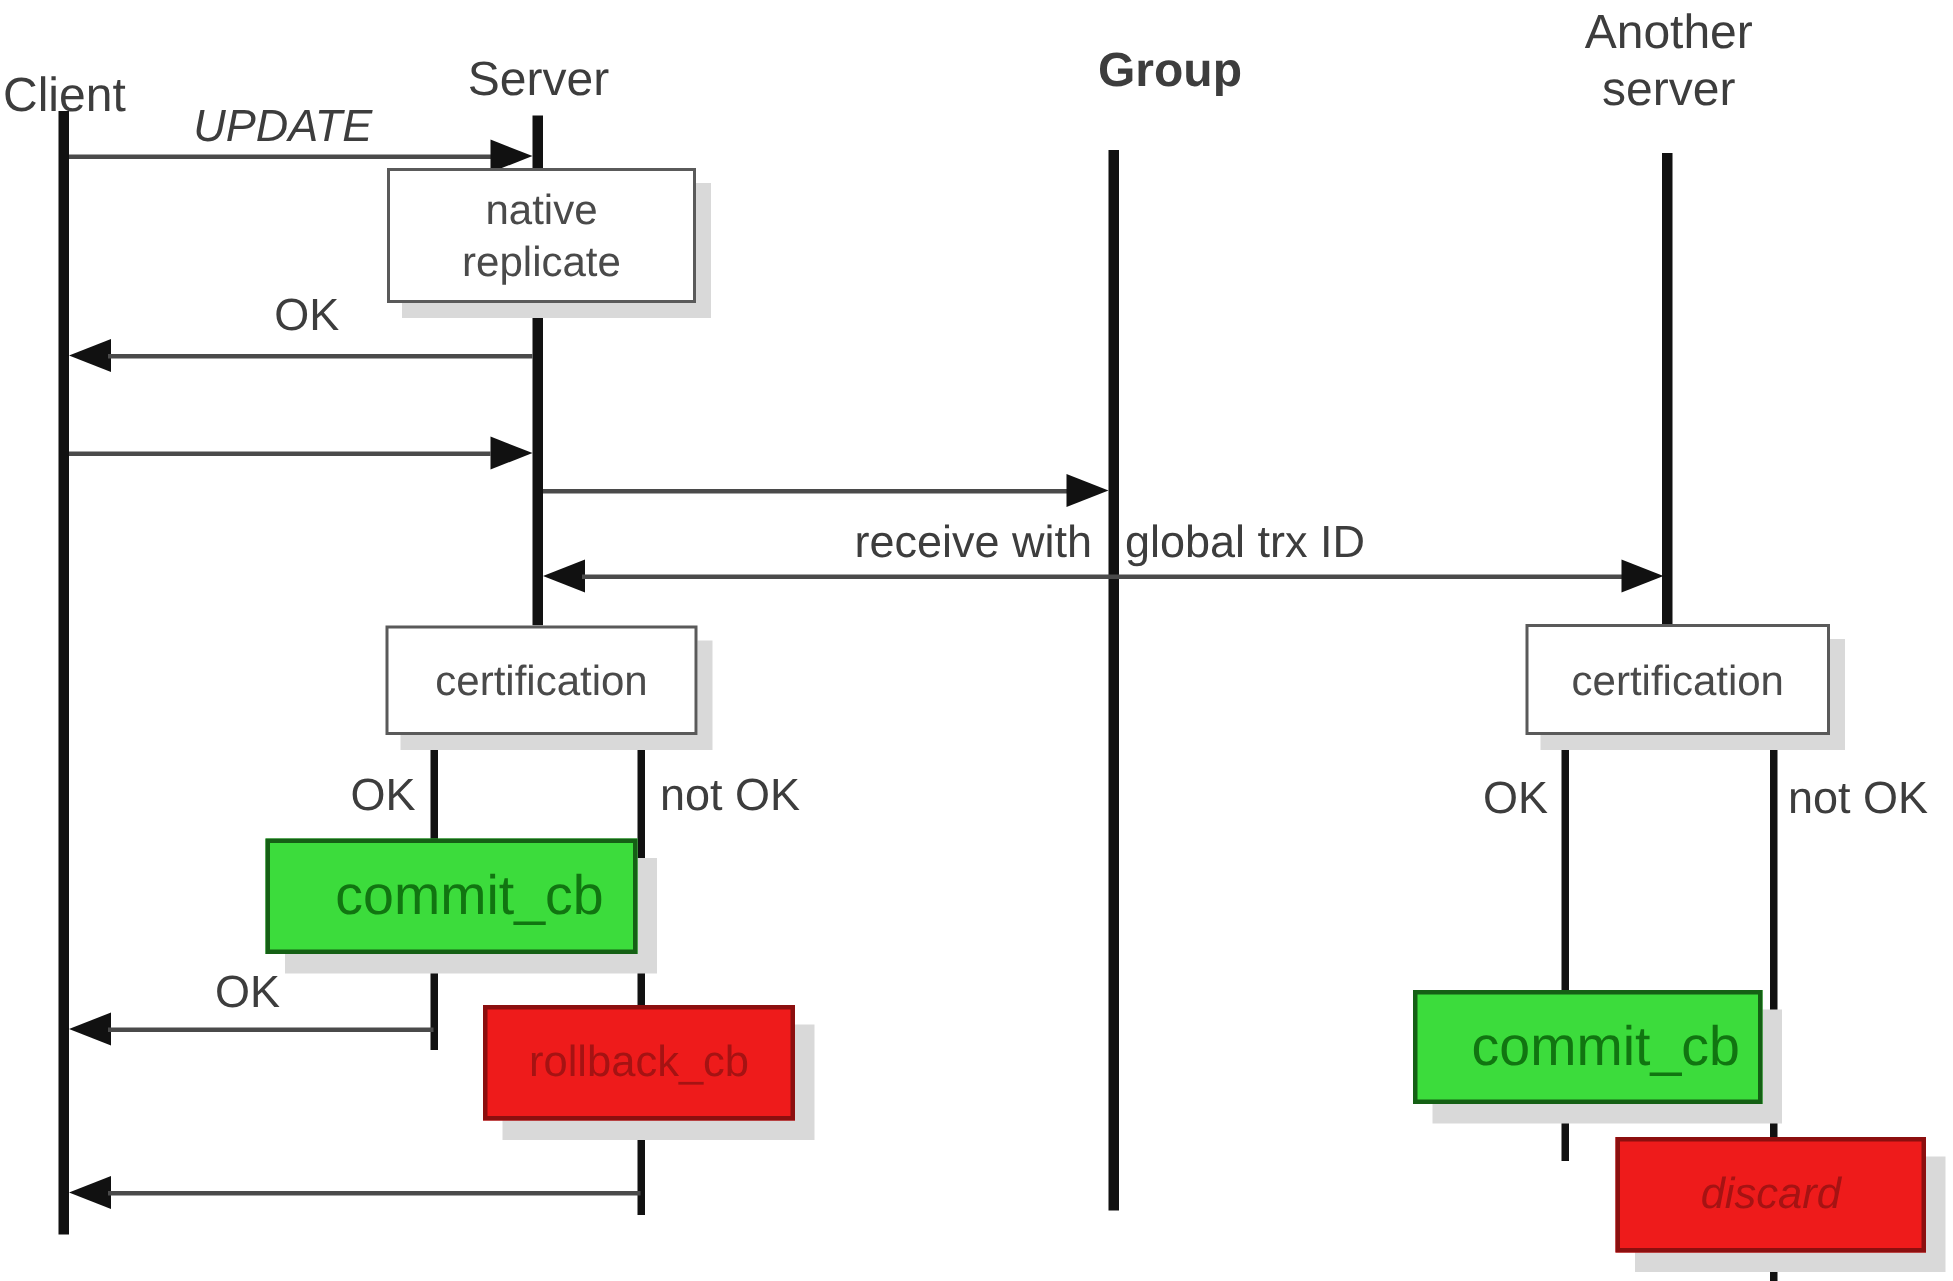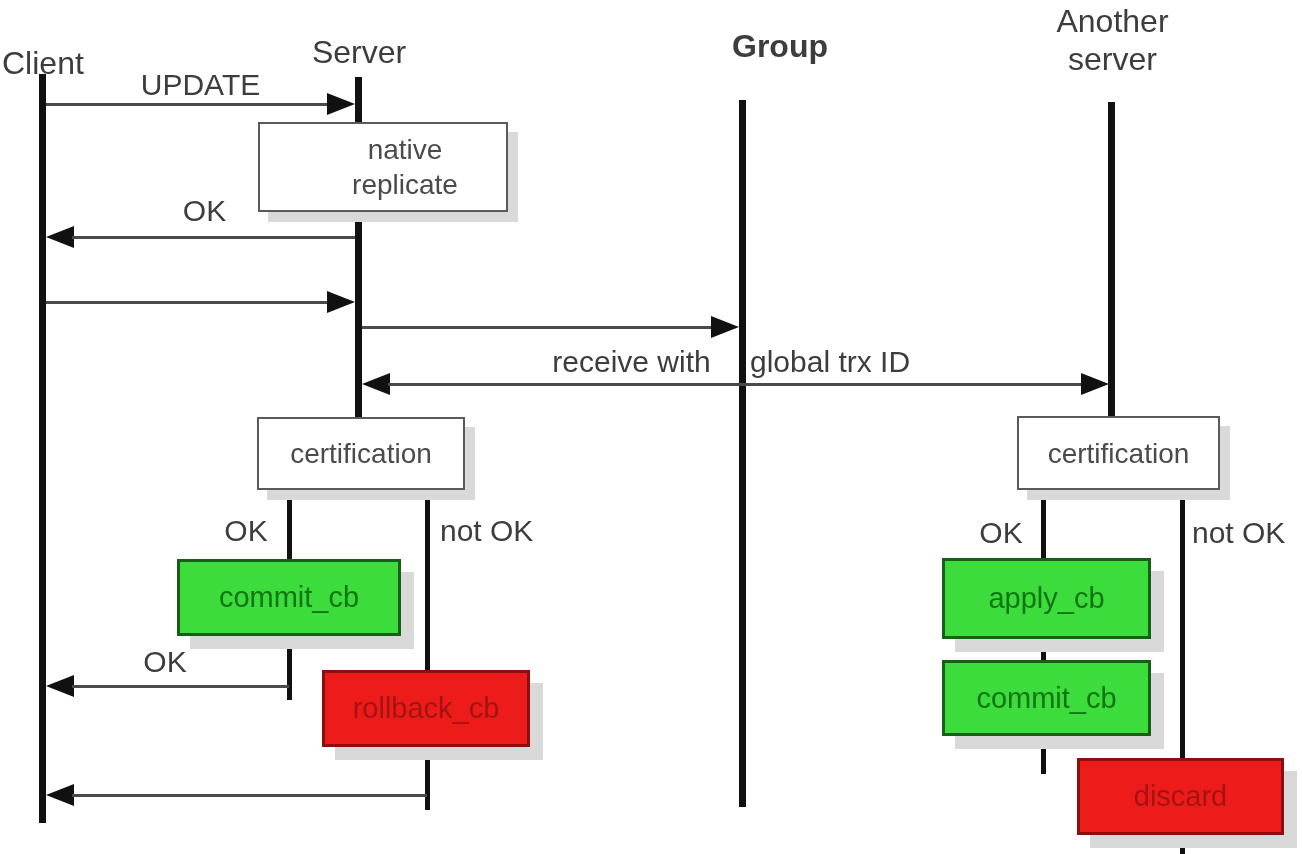--- a/index.html
+++ b/index.html
@@ -9,37 +9,37 @@
     --line:#4a4a4a; --lifeline:#111111; --label-text:#3d3d3d;
   }
   html,body{margin:0;padding:0;background:#ffffff;}
   .diagram{
     position:relative; width:1302px; height:854px; background:#ffffff;
     font-family:"Liberation Sans", sans-serif; color:var(--label-text);
     overflow:hidden;
   }
   .title{position:absolute; font-size:32px; color:var(--label-text); line-height:1.2;}
   .center{text-align:center;}
-  .right{text-align:center;}
+  .right{text-align:right;}
   .lifeline{position:absolute; background:var(--lifeline);}
   .branchline{position:absolute; width:5px; background:var(--lifeline);}
   .hline{position:absolute; height:3px; background:var(--line);}
   .arr{position:absolute; width:0; height:0; border-top:11px solid transparent; border-bottom:11px solid transparent;}
   .arr-right{border-left:28px solid var(--lifeline);}
   .arr-left{border-right:28px solid var(--lifeline);}
   .msg-label{position:absolute; font-size:30px; color:var(--label-text); white-space:nowrap;}
   .box{
     position:absolute; display:flex; align-items:center; justify-content:center;
     background:#ffffff; border:2px solid var(--white-box-border);
     box-shadow:10px 10px 0 var(--box-shadow);
     font-size:28px; color:#4a4a4a; text-align:center; line-height:1.25;
   }
   .box.green{
     background:var(--green-fill); border:3px solid var(--green-border);
-    color:var(--green-text); box-shadow:13px 13px 0 var(--box-shadow); font-size:29px;
+    color:var(--green-text); box-shadow:13px 13px 0 var(--box-shadow); font-size:37px;padding-left:24px;
   }
   .box.red{
     background:var(--red-fill); border:3px solid var(--red-border);
     color:var(--red-text); box-shadow:13px 13px 0 var(--box-shadow); font-size:29px;align-items:center;
   }
   .branch-label{position:absolute; font-size:30px; color:var(--label-text); white-space:nowrap;}
 </style>
 </head>
 <body>
 
@@ -58,21 +58,21 @@
   <div class="lifeline" style="left:739px;top:100px;width:7px;height:707px;"></div>
   <div class="lifeline" style="left:1108px;top:102px;width:7px;height:314px;"></div>
 
   <div class="branchline" style="left:287px;top:487px;height:213px;"></div>
   <div class="branchline" style="left:425px;top:487px;height:323px;"></div>
   <div class="branchline" style="left:1041px;top:487px;height:287px;"></div>
   <div class="branchline" style="left:1180px;top:487px;height:367px;"></div>
 
   <div class="hline" style="left:46px;top:103px;width:283px;"></div>
   <div class="arr arr-right" style="left:327px;top:93px;"></div>
-  <span class="msg-label center" style="left:118px;top:68px;width:165px;">UPDATE</span>
+  <span class="msg-label center" style="left:106px;top:68px;width:165px;font-style:italic;">UPDATE</span>
 
   <div class="arr arr-left" style="left:46px;top:226px;"></div>
   <div class="hline" style="left:72px;top:236px;width:283px;"></div>
   <span class="msg-label center" style="left:172px;top:194px;width:65px;">OK</span>
 
   <div class="hline" style="left:46px;top:301px;width:281px;"></div>
   <div class="arr arr-right" style="left:327px;top:291px;"></div>
 
   <div class="hline" style="left:362px;top:326px;width:350px;"></div>
   <div class="arr arr-right" style="left:711px;top:316px;"></div>
@@ -88,21 +88,21 @@
   <span class="msg-label center" style="left:135px;top:645px;width:60px;">OK</span>
 
   <div class="arr arr-left" style="left:46px;top:784px;"></div>
   <div class="hline" style="left:72px;top:794px;width:355px;"></div>
 
   <span class="branch-label right" style="left:215px;top:514px;width:62px;">OK</span>
   <span class="branch-label" style="left:440px;top:514px;width:112px;">not OK</span>
   <span class="branch-label right" style="left:970px;top:516px;width:62px;">OK</span>
   <span class="branch-label" style="left:1192px;top:516px;width:115px;">not OK</span>
 
-  <div class="box" style="left:258px;top:122px;width:202px;height:86px;padding-left:44px;">
+  <div class="box" style="left:258px;top:112px;width:202px;height:86px;">
     <div>
       <div>native</div>
       <div>replicate</div>
     </div>
   </div>
 
   <div class="box" style="left:257px;top:417px;width:204px;height:69px;">
     <span>certification</span>
   </div>
 
@@ -111,25 +111,22 @@
   </div>
 
   <div class="box red" style="left:322px;top:670px;width:202px;height:71px;">
     <span>rollback_cb</span>
   </div>
 
   <div class="box" style="left:1017px;top:416px;width:199px;height:70px;">
     <span>certification</span>
   </div>
 
-  <div class="box green" style="left:942px;top:558px;width:203px;height:75px;">
-    <span>apply_cb</span>
-  </div>
 
   <div class="box green" style="left:942px;top:660px;width:203px;height:70px;">
     <span>commit_cb</span>
   </div>
 
-  <div class="box red" style="left:1077px;top:758px;width:201px;height:71px;">
+  <div class="box red" style="left:1077px;top:758px;width:201px;height:71px;font-style:italic;">
     <span>discard</span>
   </div>
 
 </div>
 
 </body></html>

